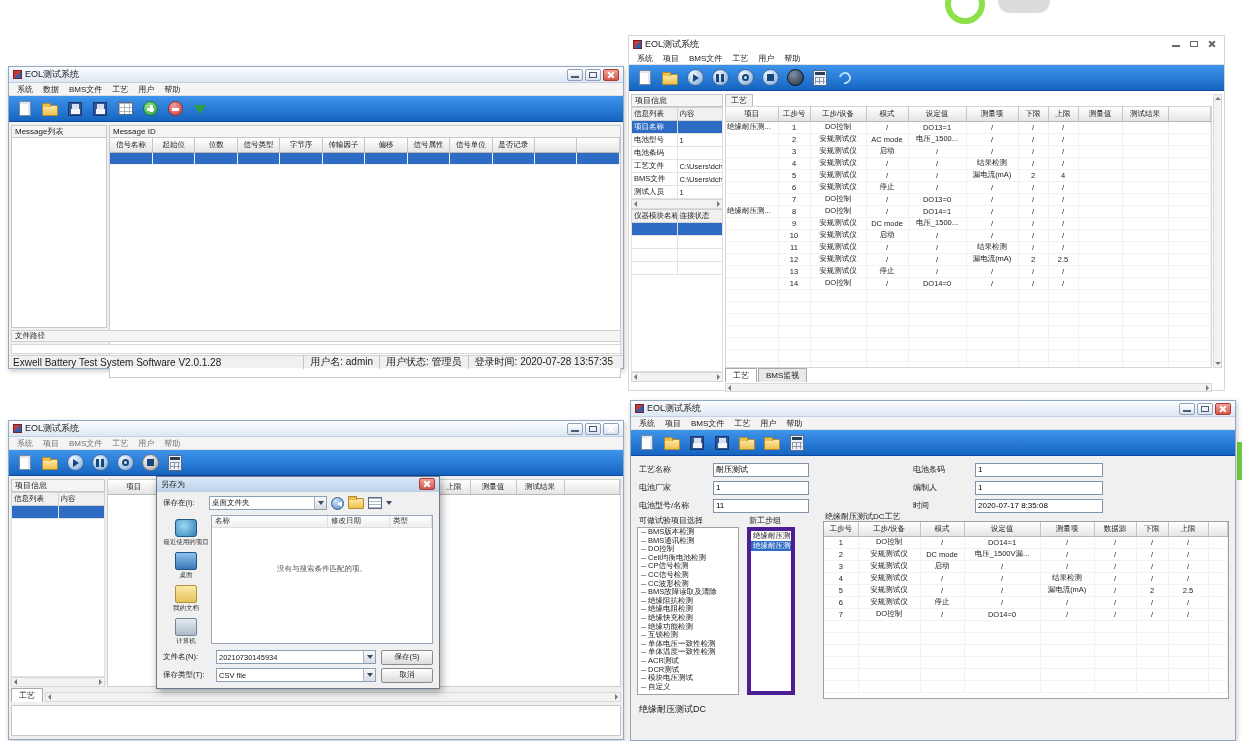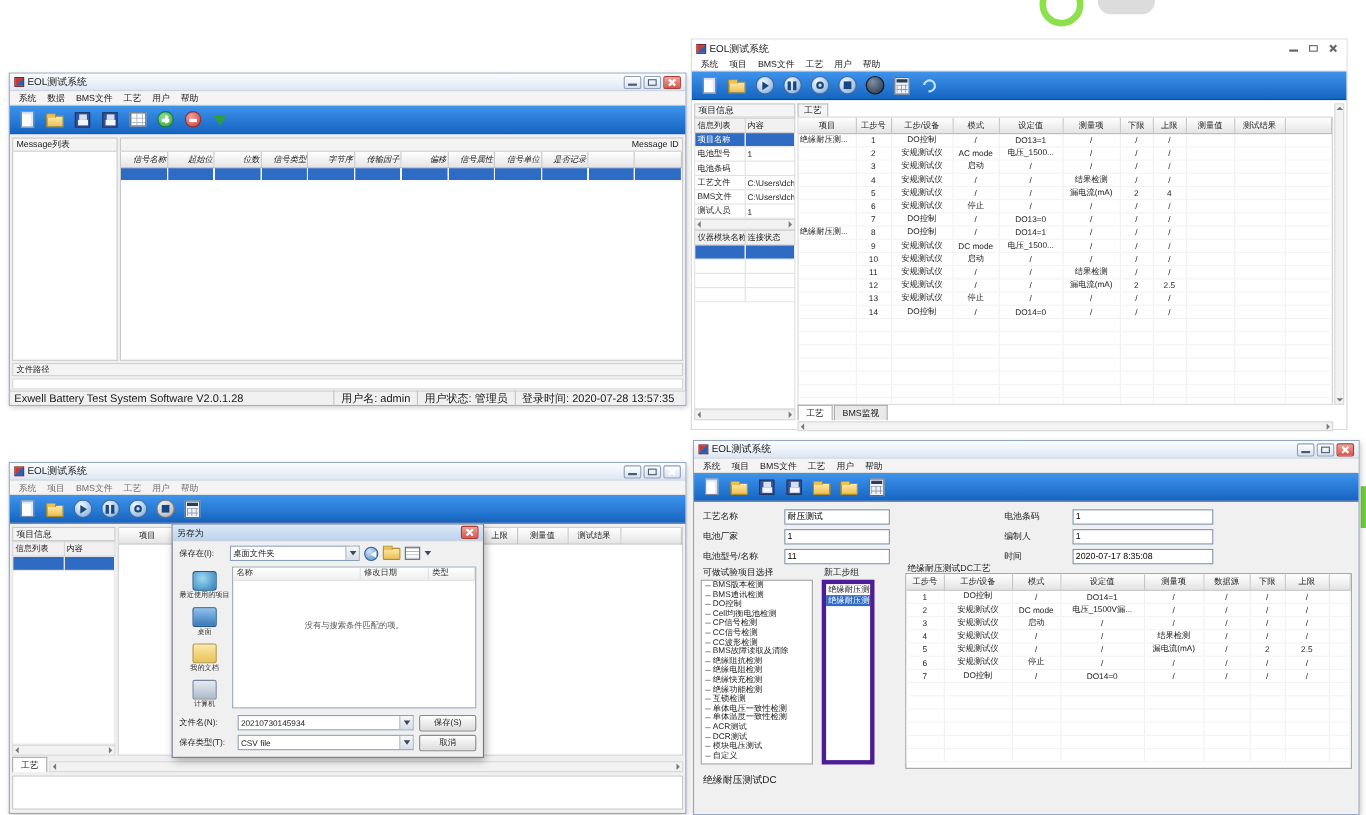--- a/index.html
+++ b/index.html
@@ -55,21 +55,21 @@
 .g-power{width:7px;height:7px;border:2px solid #17477e;border-radius:50%;}
 .g-stop{width:7px;height:7px;background:#17477e;}
 .i-dark{width:17px;height:17px;border-radius:50%;background:radial-gradient(circle at 35% 30%,#7c8ea6,#22303f);border:1px solid #0e151d;}
 .i-calc{position:relative;width:14px;height:16px;background:#eef2f8;border:1px solid #5a6a80;}
 .i-calc::before{content:"";position:absolute;top:1px;left:1px;right:1px;height:3px;background:#2c3e55;}
 .i-calc::after{content:"";position:absolute;left:1px;right:1px;top:6px;bottom:1px;background-image:linear-gradient(#8a98ab 1px,transparent 1px),linear-gradient(90deg,#8a98ab 1px,transparent 1px);background-size:4px 4px;}
 .i-refresh{width:12px;height:12px;border:2px solid #bfe0ff;border-left-color:transparent;border-radius:50%;transform:rotate(-35deg);}
 
 
 .ph{height:13px;border:1px solid #c8c8c8;background:#f4f4f4;padding:0 3px;font-size:8px;line-height:11px;white-space:nowrap;overflow:hidden;}
-.pb{background:#fff;border:1px solid #c8c8c8;border-top:none;font-style:italic;}
+.pb{background:#fff;border:1px solid #c8c8c8;border-top:none;}
 table.grid{border-collapse:collapse;table-layout:fixed;width:100%;background:#fff;font-size:7.5px;}
 .grid th{height:14px;font-weight:normal;background:linear-gradient(#ffffff,#e4e4e4);border-right:1px solid #c6c6c6;border-bottom:1px solid #b8b8b8;padding:0 1px;overflow:hidden;white-space:nowrap;}
 .grid td{height:12px;border-right:1px solid #f1f1f1;border-bottom:1px solid #f3f3f3;text-align:center;padding:0 1px;overflow:hidden;white-space:nowrap;}
 .grid tr.sel td{background:#2e6bc4;color:#fff;}
 .w2 .grid td:first-child{text-align:left;}
 table.info{border-collapse:collapse;table-layout:fixed;width:100%;background:#fff;font-size:7.5px;padding-left:38px;}
 .info th{height:13px;font-weight:normal;background:#f0f0f0;border:1px solid #d2d2d2;text-align:left;padding:0 2px;overflow:hidden;white-space:nowrap;}
 .info td{height:13px;border:1px solid #e2e2e2;text-align:left;padding:0 2px;overflow:hidden;white-space:nowrap;}
 .info tr.sel td{background:#2e6bc4;color:#fff;}
 
@@ -90,21 +90,21 @@
 
 
 .statusbar{position:absolute;left:0;right:0;bottom:0;height:13px;background:#f0f0f0;border-top:1px solid #d0d0d0;display:flex;align-items:center;font-size:10px;padding:0 4px;}
 .st-right{margin-left:auto;display:flex;}
 .st-right .st-seg{border-left:1px solid #c4c4c4;padding:0 6px;white-space:nowrap;}
 
 
 .w1{left:8px;top:66px;width:616px;height:303px;}
 .w1-left{position:absolute;left:2px;top:58px;width:96px;height:203px;}
 .w1-left .pb{position:absolute;left:0;right:0;top:13px;bottom:0;}
-.w1-right{position:absolute;left:100px;top:58px;right:2px;height:203px;text-align:right;}
+.w1-right{position:absolute;left:100px;top:58px;right:2px;height:253px;}
 .w1-right .pb{position:absolute;left:0;right:0;top:13px;bottom:0;overflow:hidden;}
 .w1-filepath{position:absolute;left:2px;top:263px;right:2px;height:12px;background:#f4f4f4;border:1px solid #d0d0d0;font-size:7.5px;line-height:10px;padding:0 3px;}
 .w1-log{position:absolute;left:2px;top:277px;right:2px;height:10px;background:#fff;border:1px solid #d8d8d8;}
 
 
 .w2{left:628px;top:35px;width:597px;height:356px;border-color:#d8d8d8;background:#fff;box-shadow:none;}
 .w2 .tbar{background:#fff;border-bottom:none;}
 .w2 .menubar{background:#fff;}
 .w2-left{position:absolute;left:2px;top:58px;width:92px;height:288px;display:flex;flex-direction:column;background:#f7f7f7;}
 .w2-left .info{flex:none;}

